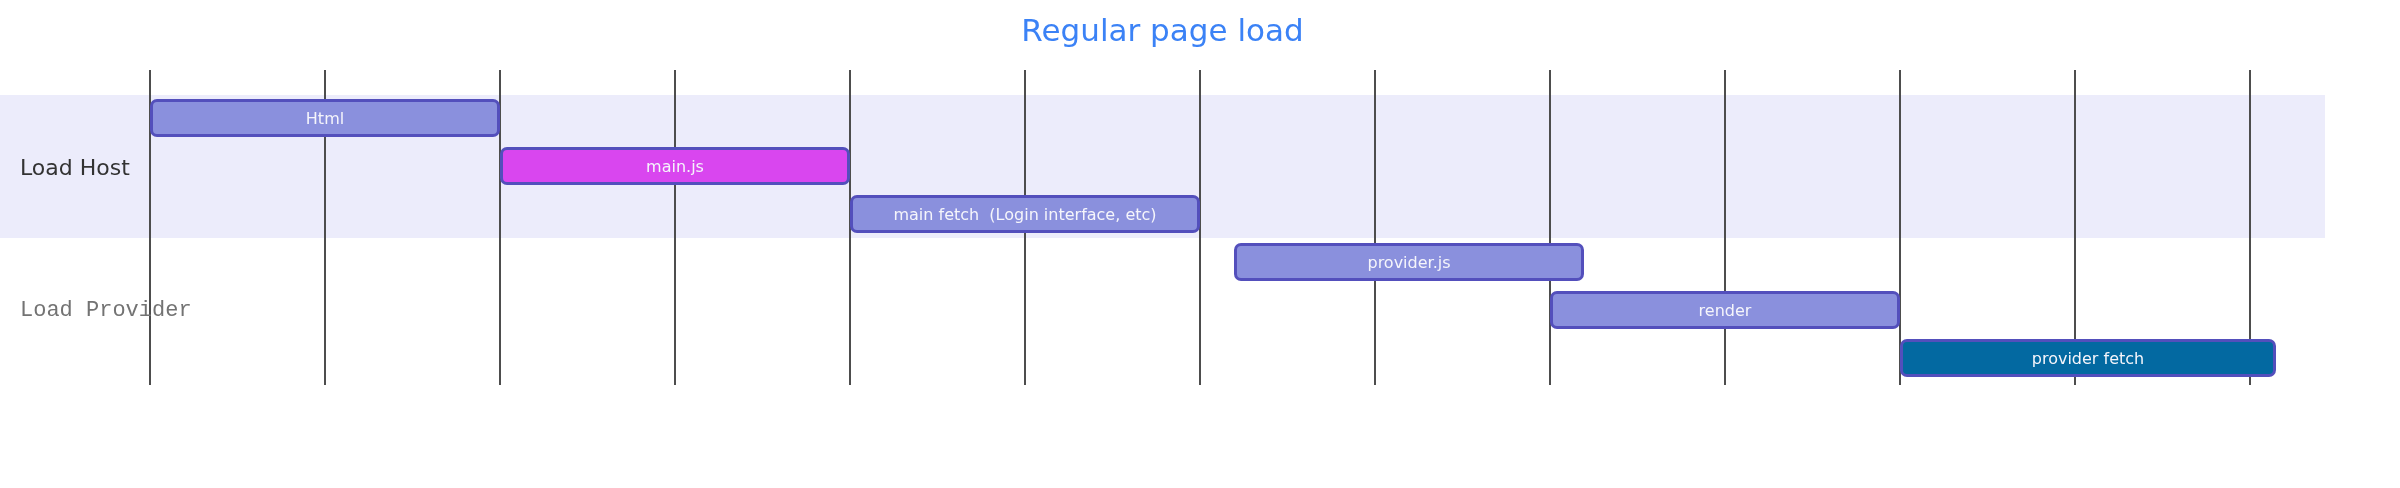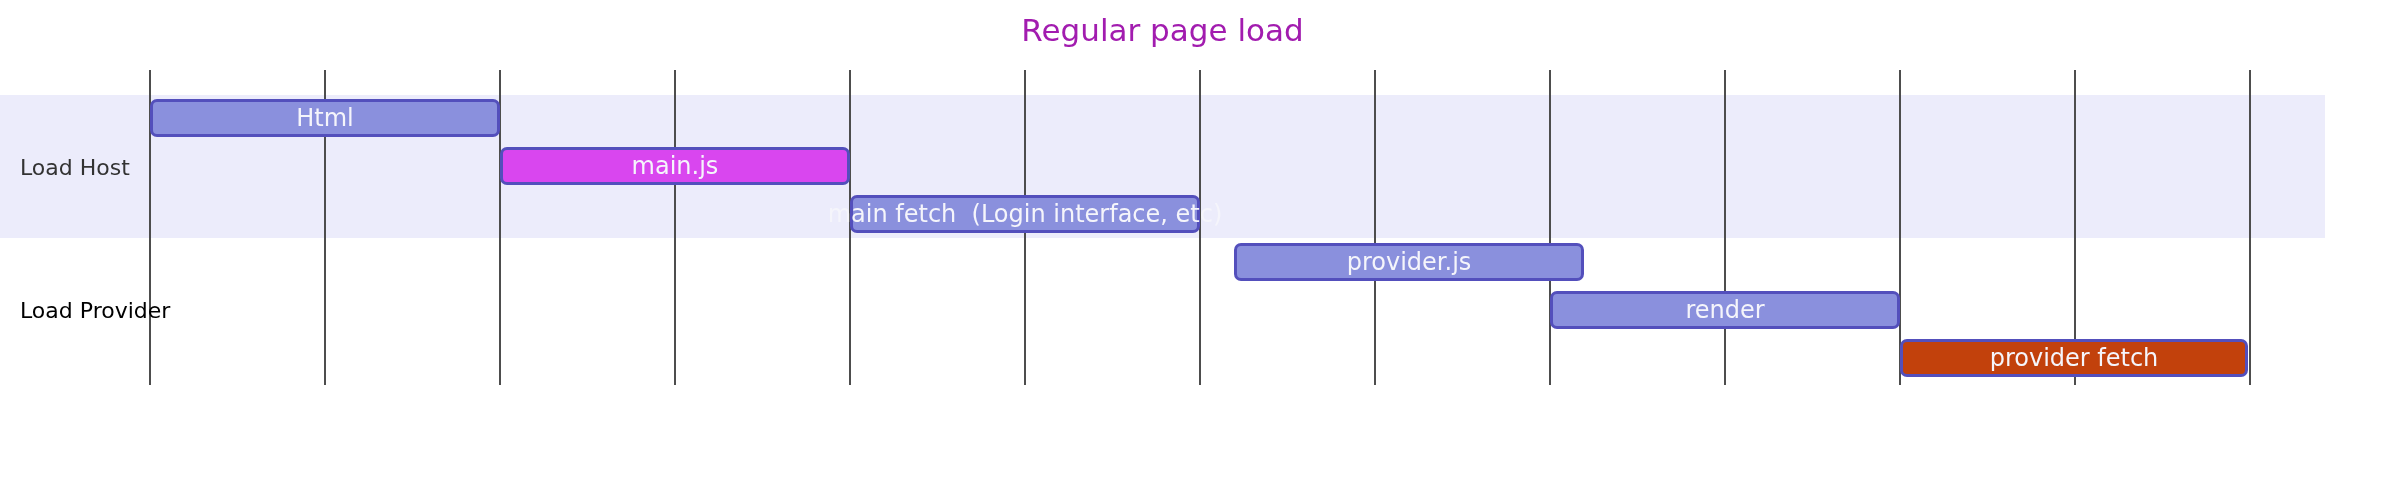--- a/index.html
+++ b/index.html
@@ -15,21 +15,21 @@
     background: #ffffff;
     overflow: hidden;
   }
   .chart-title {
     position: absolute;
     left: 0;
     top: 12px;
     width: 2325px;
     text-align: center;
     font-size: 31px;
-    color: #a21caf;
+    color: #3b82f6;
     font-weight: 400;
   }
   .band {
     position: absolute;
     left: 0;
     width: 2325px;
     height: 143px;
   }
   .gridline {
     position: absolute;
@@ -50,21 +50,21 @@
     box-sizing: border-box;
     height: 38px;
     background: #8a90dd;
     border: 3px solid #534fbc;
     border-radius: 7px;
     display: flex;
     align-items: center;
     justify-content: center;
   }
   .task-bar .task-label {
-    font-size: 24px;
+    font-size: 16px;
     color: #f5f5fb;
     white-space: pre;
     text-align: center;
   }
 </style>
 </head>
 <body>
 
 <div class="gantt">
   <div class="chart-title">Regular page load</div>
@@ -82,35 +82,35 @@
       <div class="gridline" style="left: 1199px; top: 70px; height: 315px; background: rgb(77, 77, 77);"></div>
       <div class="gridline" style="left: 1374px; top: 70px; height: 315px; background: rgb(77, 77, 77);"></div>
       <div class="gridline" style="left: 1549px; top: 70px; height: 315px; background: rgb(77, 77, 77);"></div>
       <div class="gridline" style="left: 1724px; top: 70px; height: 315px; background: rgb(77, 77, 77);"></div>
       <div class="gridline" style="left: 1899px; top: 70px; height: 315px; background: rgb(77, 77, 77);"></div>
       <div class="gridline" style="left: 2074px; top: 70px; height: 315px; background: rgb(77, 77, 77);"></div>
       <div class="gridline" style="left: 2249px; top: 70px; height: 315px; background: rgb(77, 77, 77);"></div>
     </div>
   <div id="slabels">
       <div class="section-label" style="top: 166.5px; color: rgb(51, 51, 51);">Load Host</div>
-      <div class="section-label" style="top: 309.5px; color: #000000;">Load Provider</div>
+      <div class="section-label" style="top: 309.5px; color: #737373; font-family: Liberation Mono, monospace;">Load Provider</div>
     </div>
   <div id="bars">
       <div class="task-bar" style="left: 150px; width: 350px; top: 99px; background: rgb(138, 144, 221); border-color: rgb(83, 79, 188);">
         <span class="task-label" style="color: rgb(245, 245, 251);">Html</span>
       </div>
       <div class="task-bar" style="left: 500px; width: 350px; top: 147px; background: #d946ef; border-color: rgb(83, 79, 188);">
         <span class="task-label" style="color: rgb(245, 245, 251);">main.js</span>
       </div>
       <div class="task-bar" style="left: 850px; width: 350px; top: 195px; background: rgb(138, 144, 221); border-color: rgb(83, 79, 188);">
         <span class="task-label" style="color: rgb(245, 245, 251);">main fetch  (Login interface, etc)</span>
       </div>
       <div class="task-bar" style="left: 1200px; width: 350px; top: 243px; background: rgb(138, 144, 221); border-color: rgb(83, 79, 188); margin-left: 34px;">
         <span class="task-label" style="color: rgb(245, 245, 251);">provider.js</span>
       </div>
       <div class="task-bar" style="left: 1550px; width: 350px; top: 291px; background: rgb(138, 144, 221); border-color: rgb(83, 79, 188);">
         <span class="task-label" style="color: rgb(245, 245, 251);">render</span>
       </div>
-      <div class="task-bar" style="left: 1900px; width: 348px; top: 339px; background: #c2410c; border-color: rgb(83, 79, 188);">
+      <div class="task-bar" style="left: 1900px; width: 376px; top: 339px; background: #0369a1; border-color: rgb(83, 79, 188);">
         <span class="task-label" style="color: rgb(245, 245, 251);">provider fetch</span>
       </div>
     </div>
 </div>
 
 </body></html>

